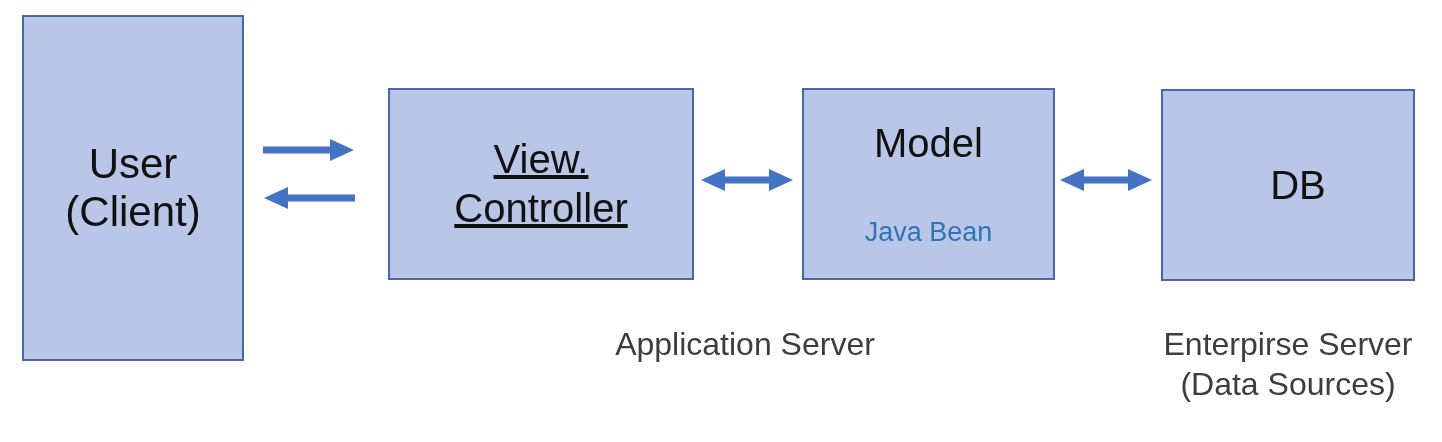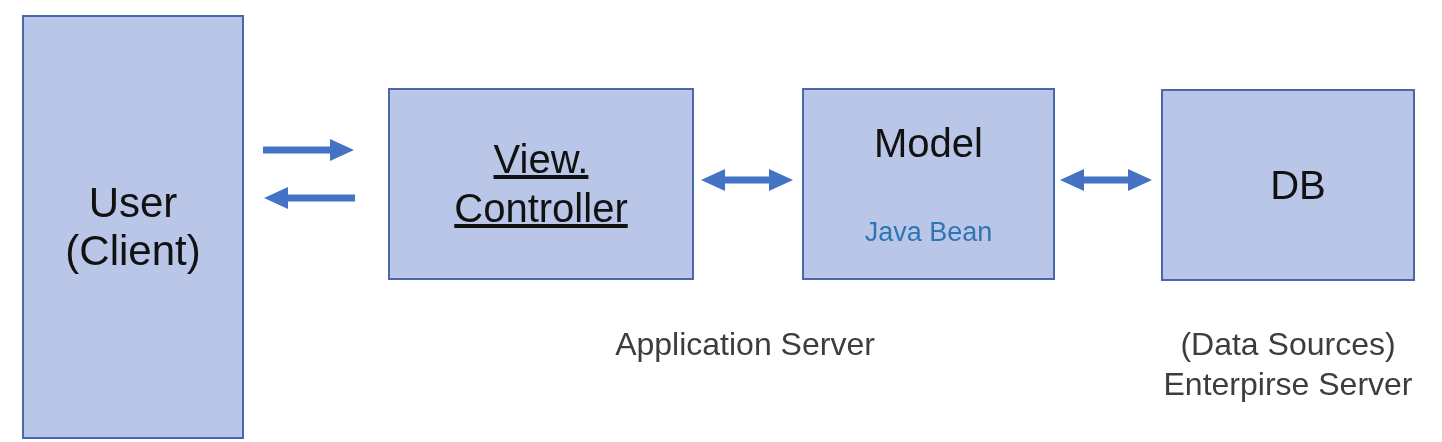--- a/index.html
+++ b/index.html
@@ -36,21 +36,21 @@
   }
   .box .line {
     font-size: 40px;
     line-height: 1.22;
     color: var(--label-text);
   }
   .box .tech {
     color: var(--tech-text);
     line-height: 1.25;
   }
-  .box-user   { left: 22px;   top: 15px; width: 222px; height: 424px; }
+  .box-user   { left: 22px;   top: 15px; width: 222px; height: 346px; }
   .box-user .line { font-size: 42px; line-height: 1.14; }
   .box-view   { left: 388px;  top: 88px; width: 306px; height: 192px; text-decoration: underline; }
   .box-view .tech { font-size: 38px; }
   .box-model  { left: 802px;  top: 88px; width: 253px; height: 192px; gap: 48px; }
   .box-model .tech { font-size: 27px; }
   .box-db     { left: 1161px; top: 89px; width: 254px; height: 192px; padding-left: 20px; }
   .arrow {
     position: absolute;
     display: block;
   }
@@ -114,17 +114,17 @@
 
   <div class="box box-db">
     <span class="line">DB</span>
   </div>
 
   <div class="caption caption-app">
     <span>Application Server</span>
   </div>
 
   <div class="caption caption-ent">
+    <div>Enterpirse Server</div>
     <div>(Data Sources)</div>
-    <div>Enterpirse Server</div>
   </div>
 
 </div>
 
 </body></html>

